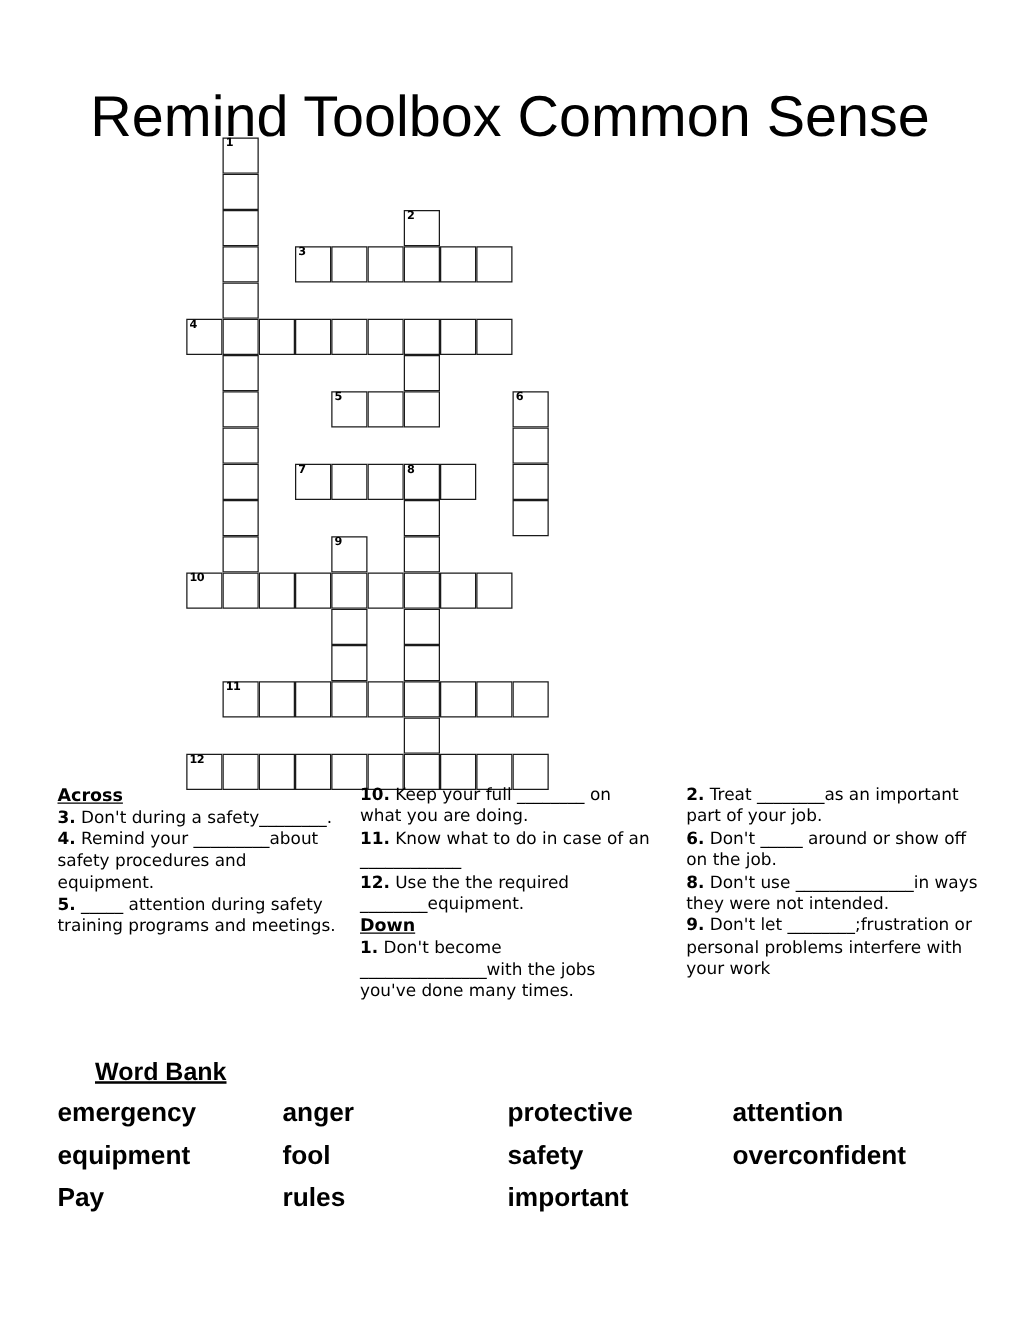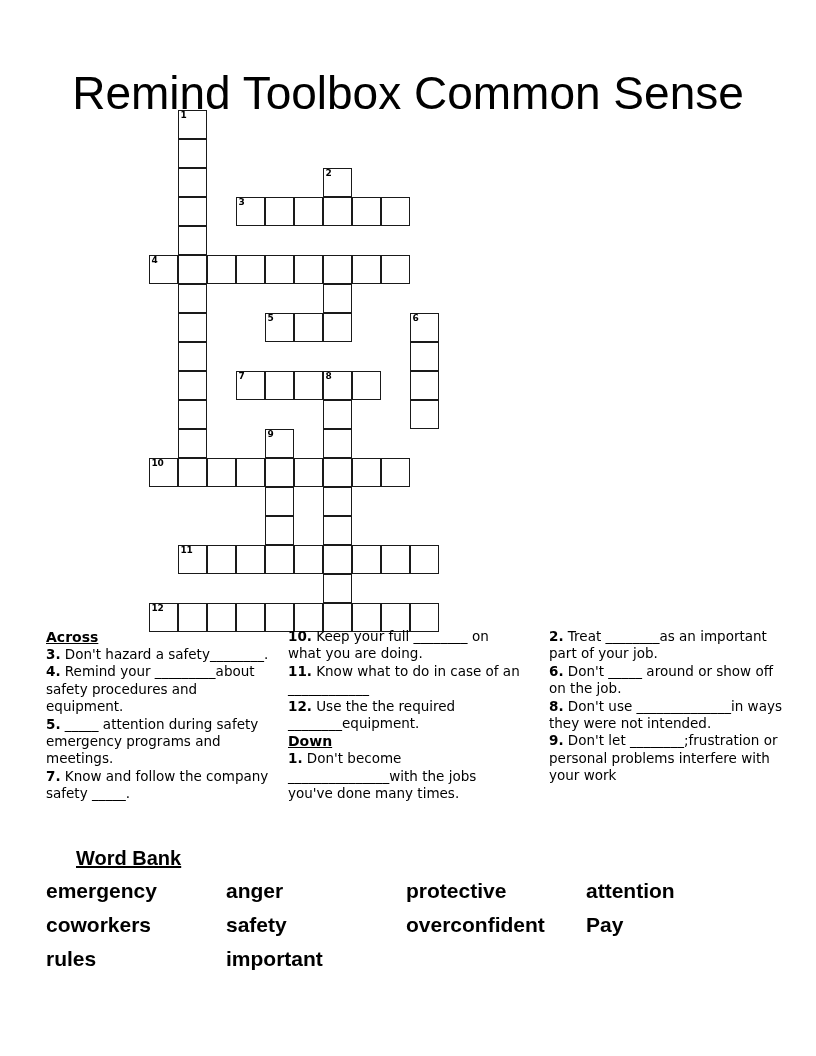--- a/index.html
+++ b/index.html
@@ -227,24 +227,23 @@
     <div class="cell" style="left: 174px; top: 493px;"></div>
     <div class="cell" style="left: 203px; top: 493px;"></div>
     <div class="cell" style="left: 232px; top: 493px;"></div>
     <div class="cell" style="left: 261px; top: 493px;"></div>
   </div>
 
 <div id="clues">
 
   <div class="clue-col" id="clue-col-1">
     <span class="clues-heading">Across</span>
-    <span class="clue-entry"><span class="clue-no">3.</span><span> Don't hazard a safety________.</span></span>
+    <span class="clue-entry"><span class="clue-no">3.</span><span> Don't during a safety________.</span></span>
     <span class="clue-entry"><span class="clue-no">4.</span><span> Remind your _________about safety procedures and equipment.</span></span>
-    <span class="clue-entry"><span class="clue-no">5.</span><span> _____ attention during safety emergency programs and meetings.</span></span>
-    <span class="clue-entry"><span class="clue-no">7.</span><span> Know and follow the company safety _____.</span></span>
+    <span class="clue-entry"><span class="clue-no">5.</span><span> _____ attention during safety training programs and meetings.</span></span>
   </div>
 
   <div class="clue-col" id="clue-col-2">
     <span class="clue-entry"><span class="clue-no">10.</span><span> Keep your full ________ on what you are doing.</span></span>
     <span class="clue-entry"><span class="clue-no">11.</span><span> Know what to do in case of an ____________</span></span>
     <span class="clue-entry"><span class="clue-no">12.</span><span> Use the the required ________equipment.</span></span>
     <span class="clues-heading">Down</span>
     <span class="clue-entry"><span class="clue-no">1.</span><span> Don't become _______________with the jobs you've done many times.</span></span>
   </div>
 
@@ -257,20 +256,21 @@
 
 </div>
 
 <div id="word-bank">
   <span id="word-bank-title">Word Bank</span>
   <div id="word-bank-grid">
       <span class="word-bank-word">emergency</span>
       <span class="word-bank-word">anger</span>
       <span class="word-bank-word">protective</span>
       <span class="word-bank-word">attention</span>
-      <span class="word-bank-word">coworkers</span>
+      <span class="word-bank-word">equipment</span>
+      <span class="word-bank-word">fool</span>
       <span class="word-bank-word">safety</span>
       <span class="word-bank-word">overconfident</span>
       <span class="word-bank-word">Pay</span>
       <span class="word-bank-word">rules</span>
       <span class="word-bank-word">important</span>
     </div>
 </div>
 
 </body></html>

